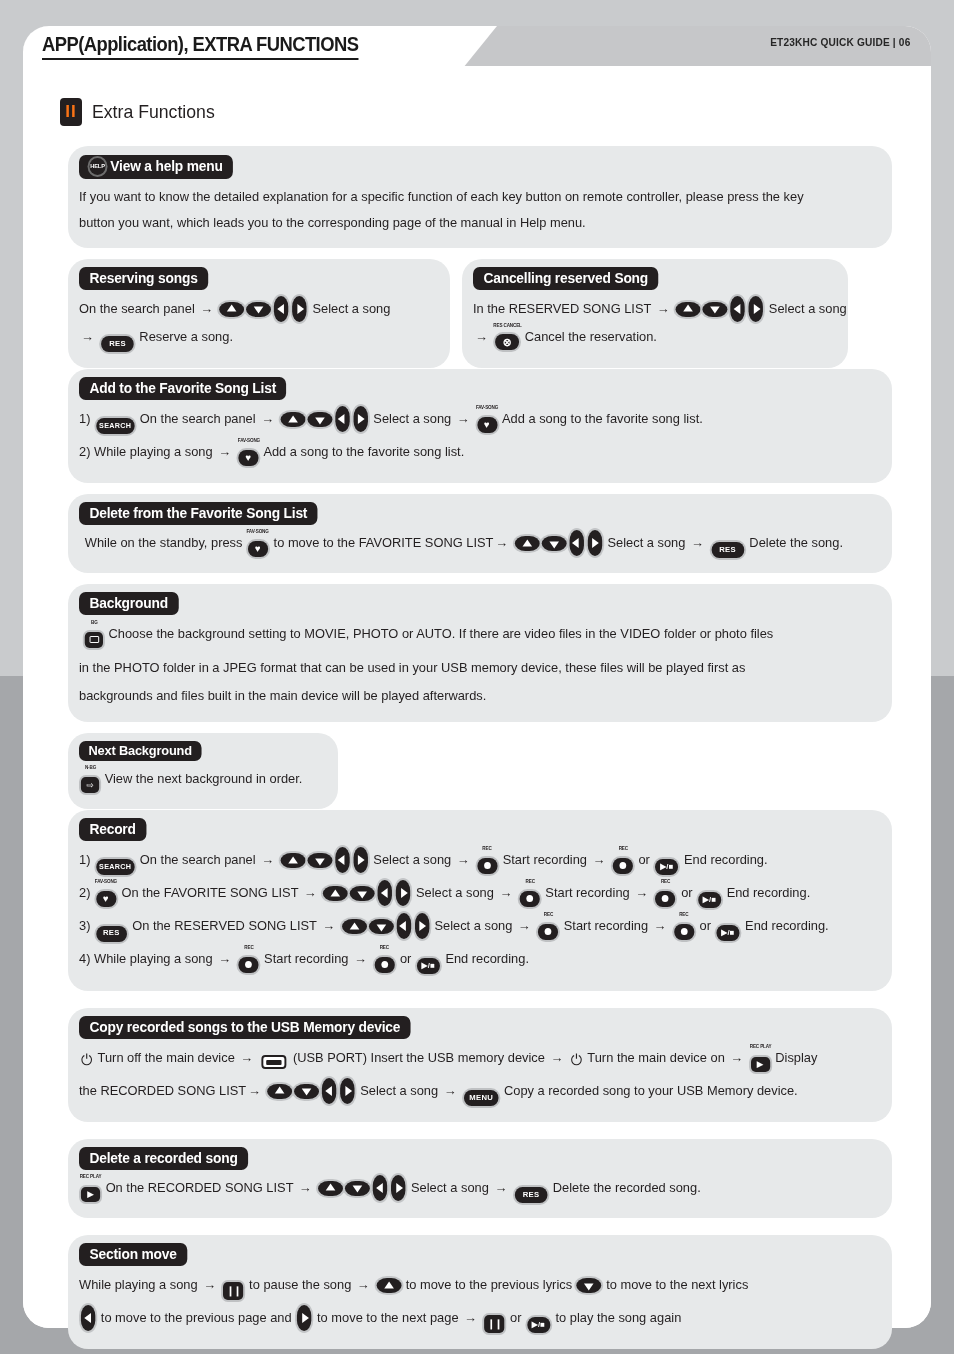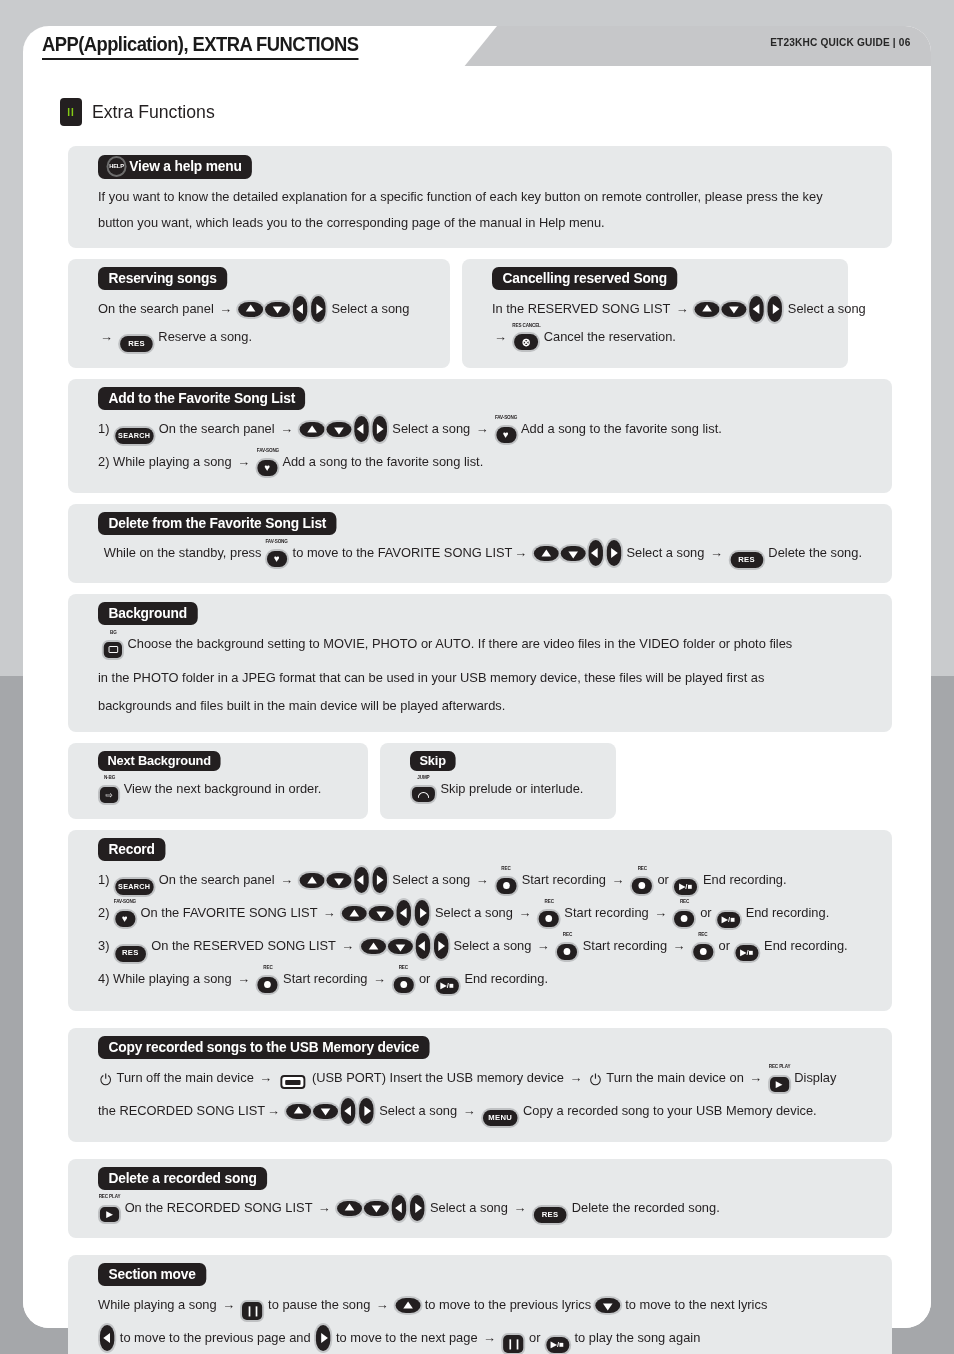--- a/index.html
+++ b/index.html
@@ -73,40 +73,40 @@
     white-space:nowrap;
   }
 
   
   #section-head {
     position:absolute; left:60px; top:98px; z-index:9;
     display:flex; align-items:center; gap:10px;
   }
   .num-badge {
     width:22px; height:28px; background:#231f20; border-radius:4px;
-    color:#84cc16; font-size:10px; font-weight:bold;
+    color:#f97316; font-size:17px; font-weight:bold;
     display:flex; align-items:center; justify-content:center;
     letter-spacing:1px;
   }
   #section-title {
     font-size:19px; color:#231f20; font-weight:normal;
     transform: scaleX(0.93); transform-origin:left center;
   }
 
   
   #content {
     position:absolute; left:68px; top:146px; width:824px; z-index:9;
   }
   .panel {
-    background:#e7e9ea; border-radius:8px;
-    padding:8px 14px 12px 30px;
+    background:#e7e9ea; border-radius:20px;
+    padding:8px 14px 12px 11px;
     margin-bottom:11px;
     position:relative;
   }
-  .row-panels { display:flex; gap:12px; margin-bottom:11px; }
+  .row-panels { display:flex; gap:12px; margin-bottom:1px; }
   .row-panels .panel { margin-bottom:0; }
 
   .pill {
     display:inline-flex; align-items:center; gap:5px;
     background:#231f20; color:#ffffff;
     border-radius:7px; padding:3px 11px 4px 11px;
     font-size:14.5px; font-weight:bold; letter-spacing:-0.2px;
     margin-bottom:5px;
     transform: scaleX(0.95); transform-origin:left center;
     white-space:nowrap;
@@ -338,49 +338,35 @@
           </span>
         </span>
         <span>Choose the background setting to MOVIE, PHOTO or AUTO. If there are video files in the VIDEO folder or photo files</span>
       </span>
       <span class="line">in the PHOTO folder in a JPEG format that can be used in your USB memory device, these files will be played first as</span>
       <span class="line">backgrounds and files built in the main device will be played afterwards.</span>
     </div>
   </div>
 
   <div class="row-panels">
-    <div class="panel" style="width:300px">
+    <div class="panel" style="width:270px">
       <div class="pill small">Next Background</div>
       <div class="txt">
         <span class="line">
           <span class="key">
             <span class="cap">N-BG</span>
             <span class="btn-sq" style="width:19px;height:16px;">
               <span class="glyph-arrowr">⇨</span>
             </span>
           </span>
           <span>View the next background in order.</span>
         </span>
       </div>
     </div>
 
-    <div class="panel" style="width:236px">
-      <div class="pill small">Skip</div>
-      <div class="txt">
-        <span class="line">
-          <span class="key">
-            <span class="cap">JUMP</span>
-            <span class="btn-sq" style="width:24px;height:15px;border-radius:5px 5px 7px 7px;">
-              <span style="display:block;width:12px;height:6px;border:1.8px solid #fff;border-bottom:none;border-radius:8px 8px 0 0;"></span>
-            </span>
-          </span>
-          <span>Skip prelude or interlude.</span>
-        </span>
-      </div>
-    </div>
 
   </div>
 
   <div class="panel">
     <div class="pill">Record</div>
     <div class="txt lh-wide">
 
       <span class="line">
         <span>1)</span>
         <span class="key">

